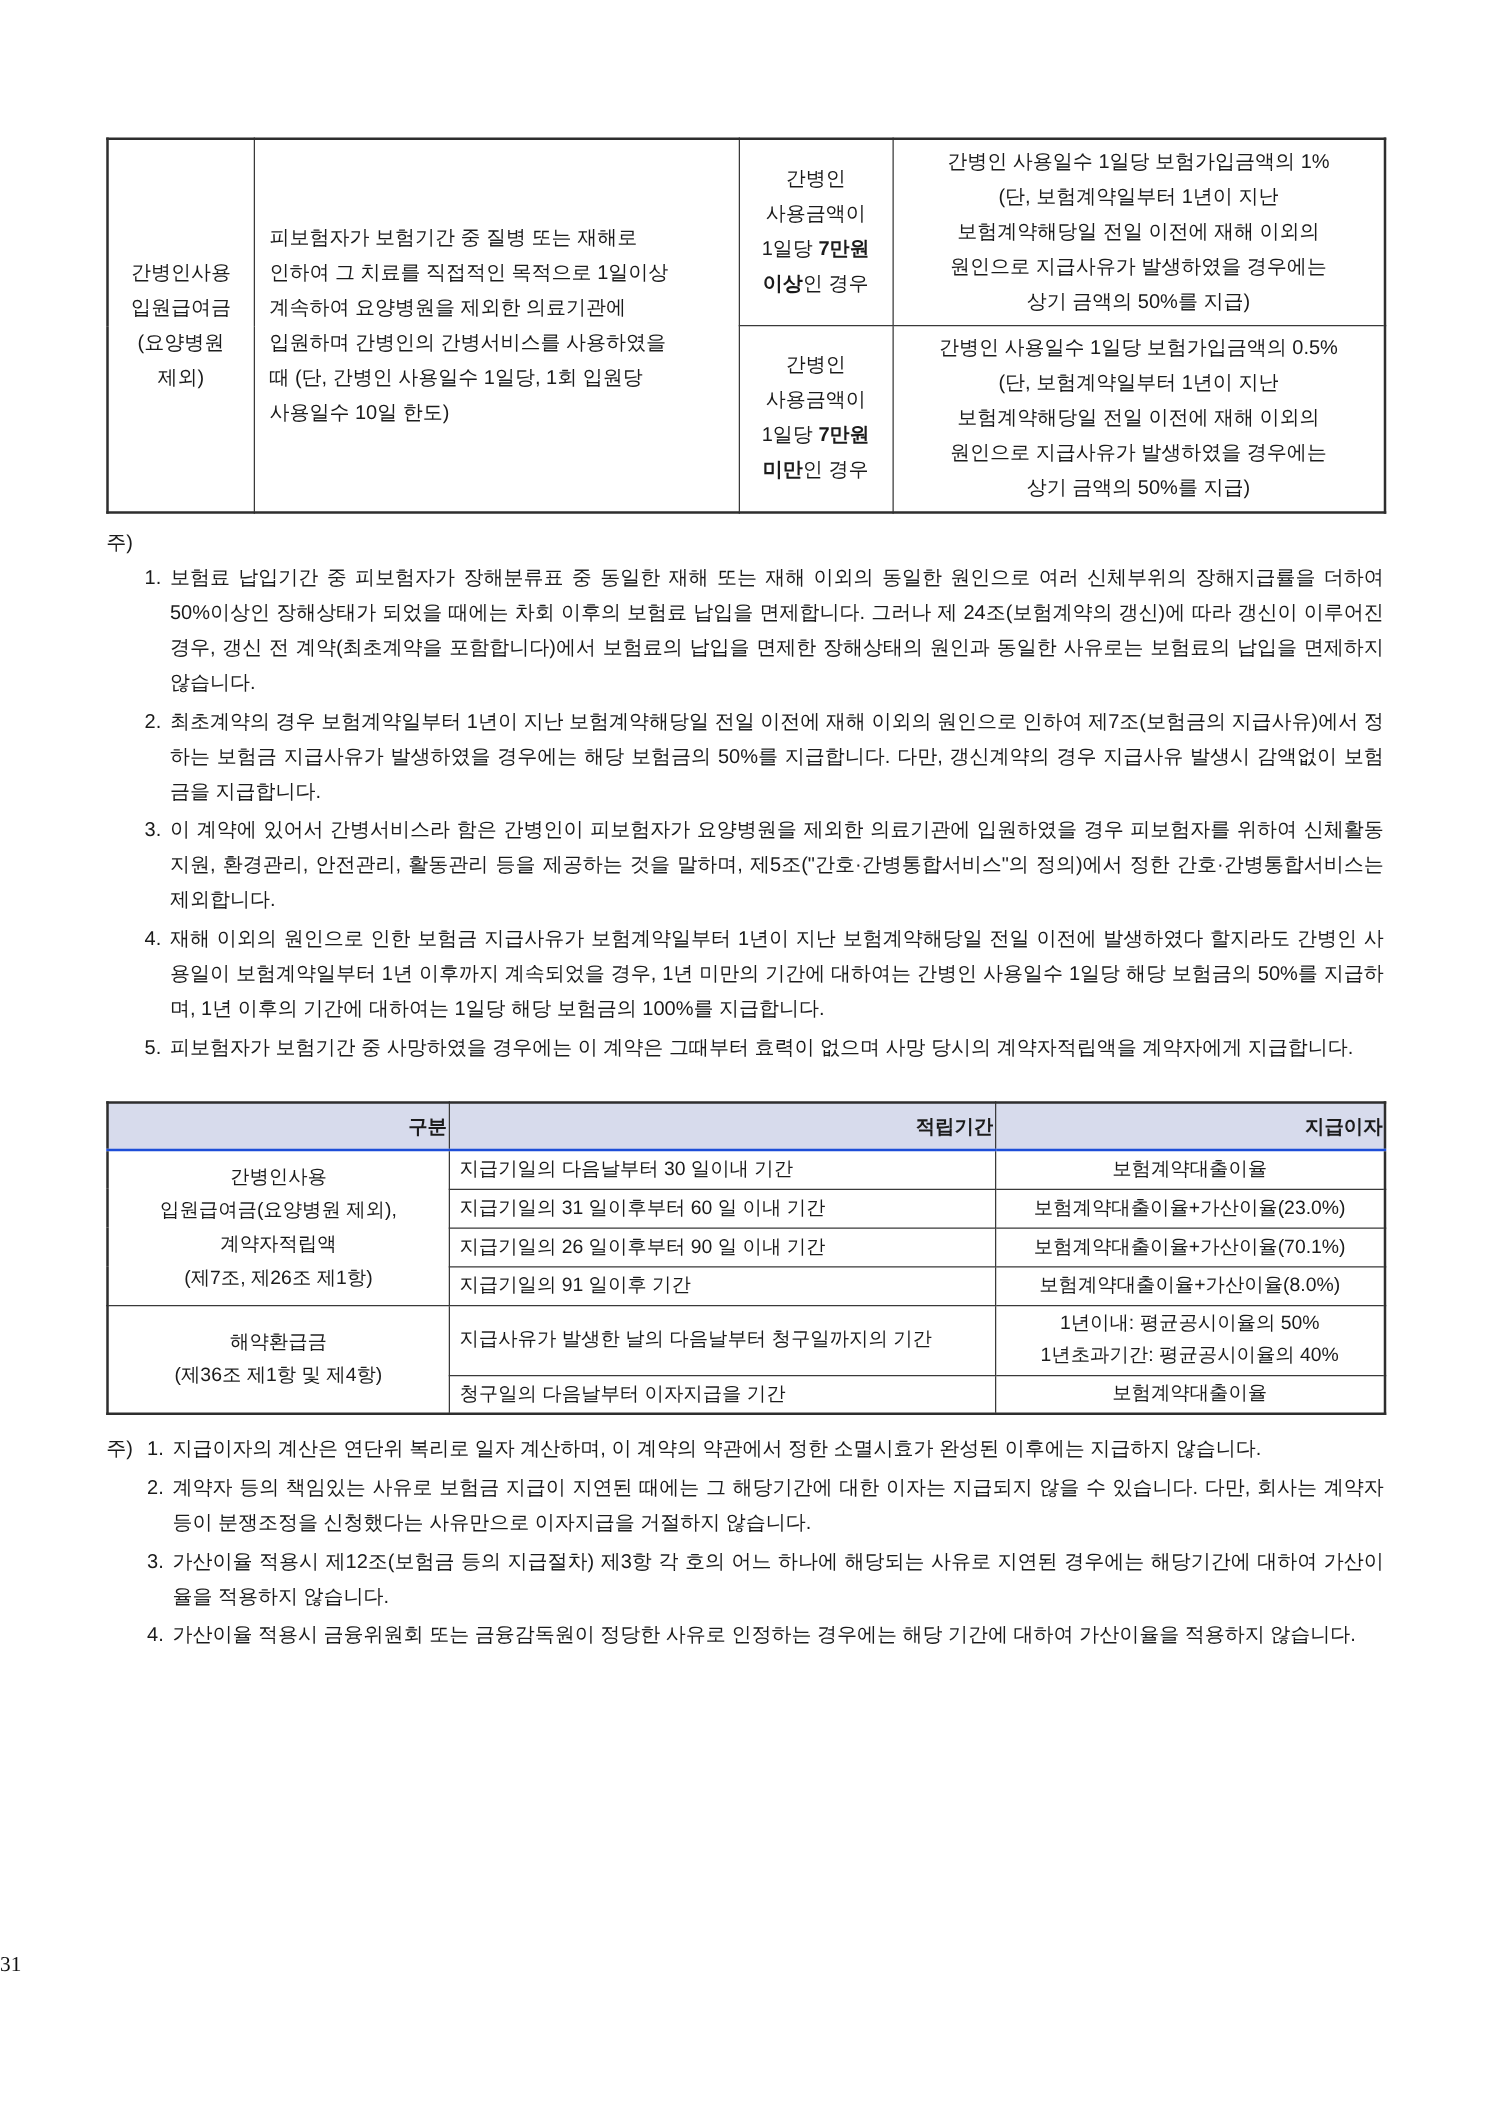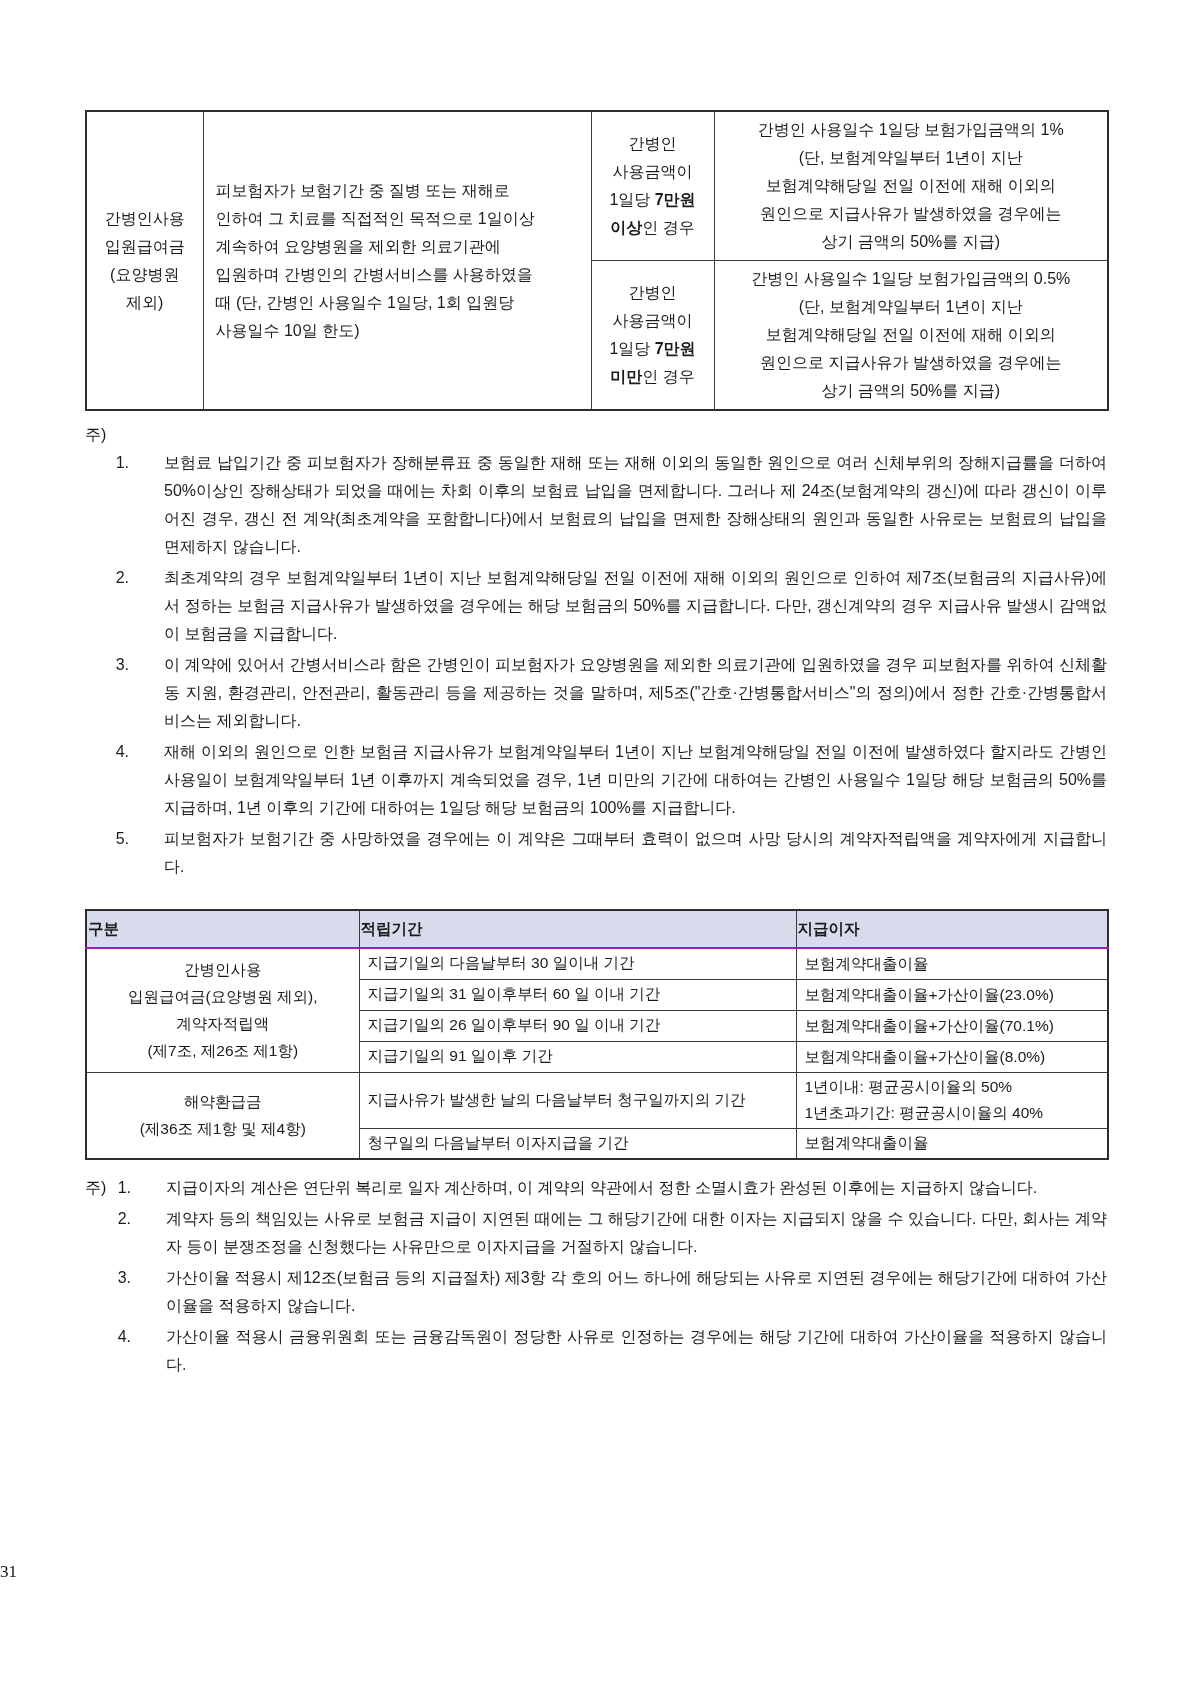--- a/index.html
+++ b/index.html
@@ -31,21 +31,21 @@
   .t1 .pre{white-space:pre-line;}
   .t1 .c-center{text-align:center;}
   .t1 .c-left{text-align:left;padding-left:12px;padding-right:10px;}
   .t1 .r1{height:145px;}
   .t1 .r2{height:140px;}
 
   
   .notes-label{font-size:16px;line-height:28px;}
   .nitem{display:flex;align-items:flex-start;line-height:28px;font-size:16px;margin-bottom:3px;}
   .nnum{flex:0 0 18px;text-align:right;margin-right:7px;white-space:nowrap;}
-  .ntext{flex:1;text-align:justify;margin-left:28px;}
+  .ntext{flex:1;text-align:justify;}
   .notes1{margin-top:10px;}
   .notes1 .nlist{margin-left:26px;}
 
   
   .appendix-heading{
     margin-top:38px;
     font-size:19px;font-weight:bold;
     color:var(--accent-blue);
     letter-spacing:-0.2px;
   }
@@ -53,30 +53,30 @@
     margin-top:36px;
     text-align:center;
     font-size:22px;font-weight:bold;
     letter-spacing:-0.3px;
   }
 
   
   .t2{margin-top:28px;font-size:15.5px;}
   .t2 th{
     background:var(--table-header-bg);
-    font-weight:bold;height:38px;text-align:left;
-    border-bottom:2px solid #a21caf;
+    font-weight:bold;height:38px;text-align:right;
+    border-bottom:2px solid #1d4ed8;
   }
   .t2 td{padding:1px 8px;}
   .t2 .row{height:31px;}
   .t2 .row-tall{height:56px;}
   .t2 .group-cell{text-align:center;white-space:pre-line;line-height:27px;}
   .t2 .period{text-align:left;margin-left:15px;}
   .t2 .period.justify{text-align:justify;line-height:26px;}
-  .t2 .interest{text-align:left;white-space:pre-line;line-height:26px;}
+  .t2 .interest{text-align:center;white-space:pre-line;line-height:26px;}
 
   .notes2{margin-top:14px;display:flex;align-items:flex-start;}
   .notes2 .nlabel{flex:0 0 28px;font-size:16px;line-height:28px;}
   .notes2 .nlist{flex:1;}
 
   .page-number{
     position:absolute;top:1562px;left:0;width:1190px;
     text-align:left;
     font-family:"Liberation Serif","DejaVu Serif",serif;
     font-size:17px;color:#111;

